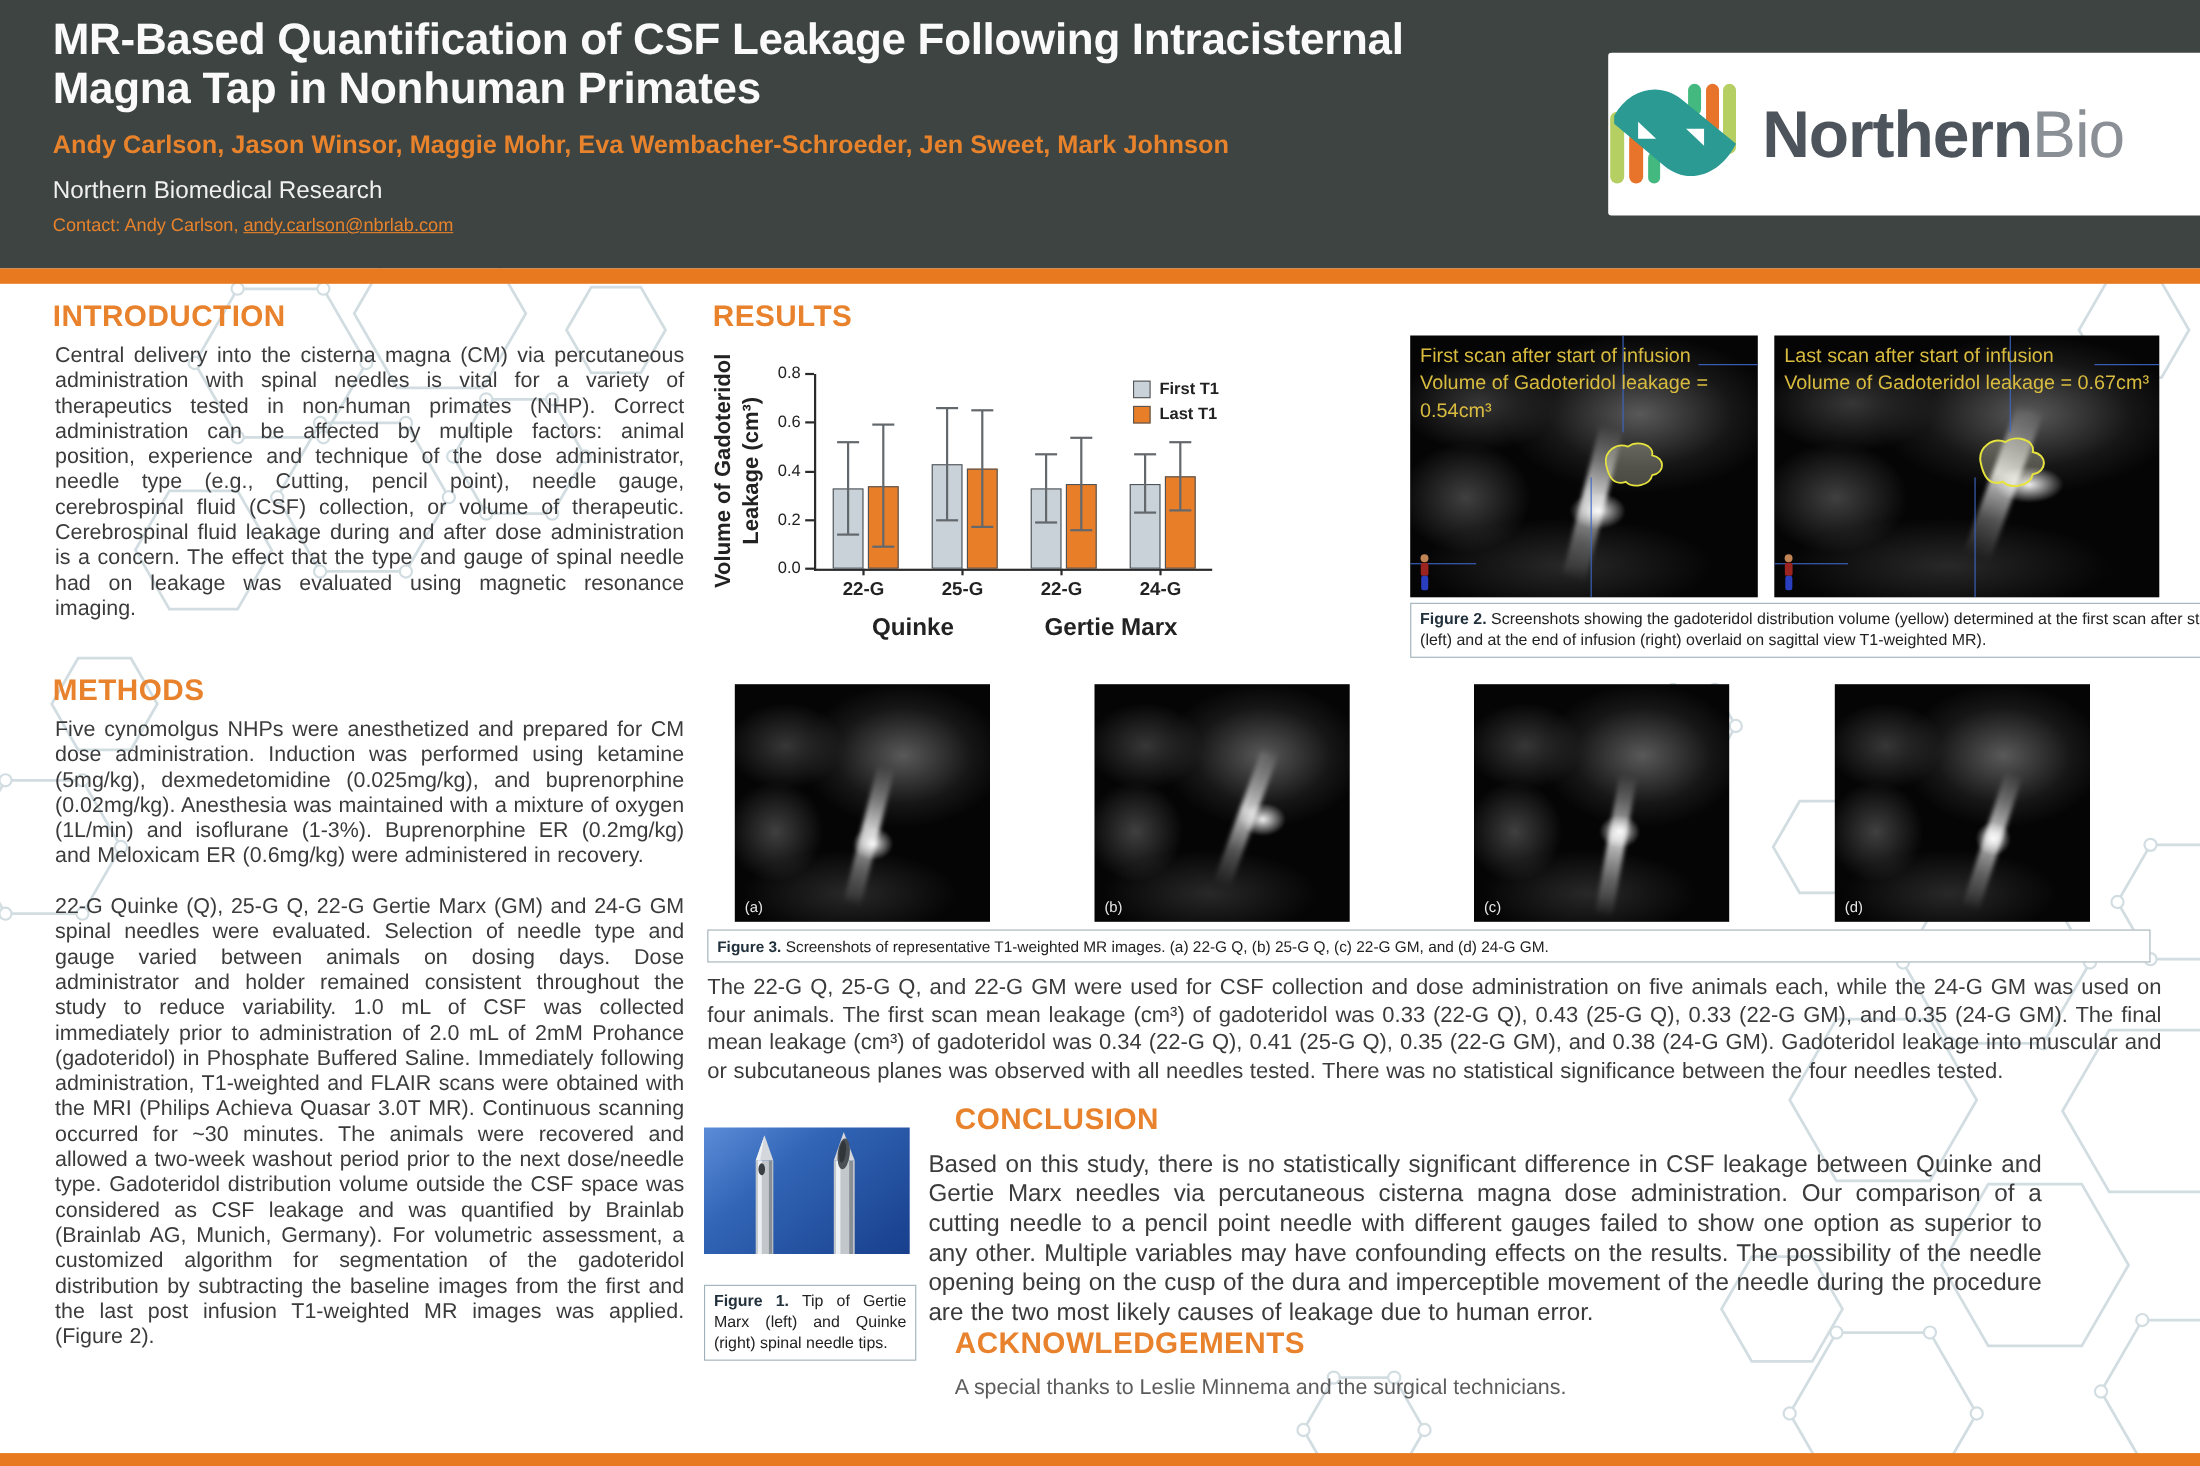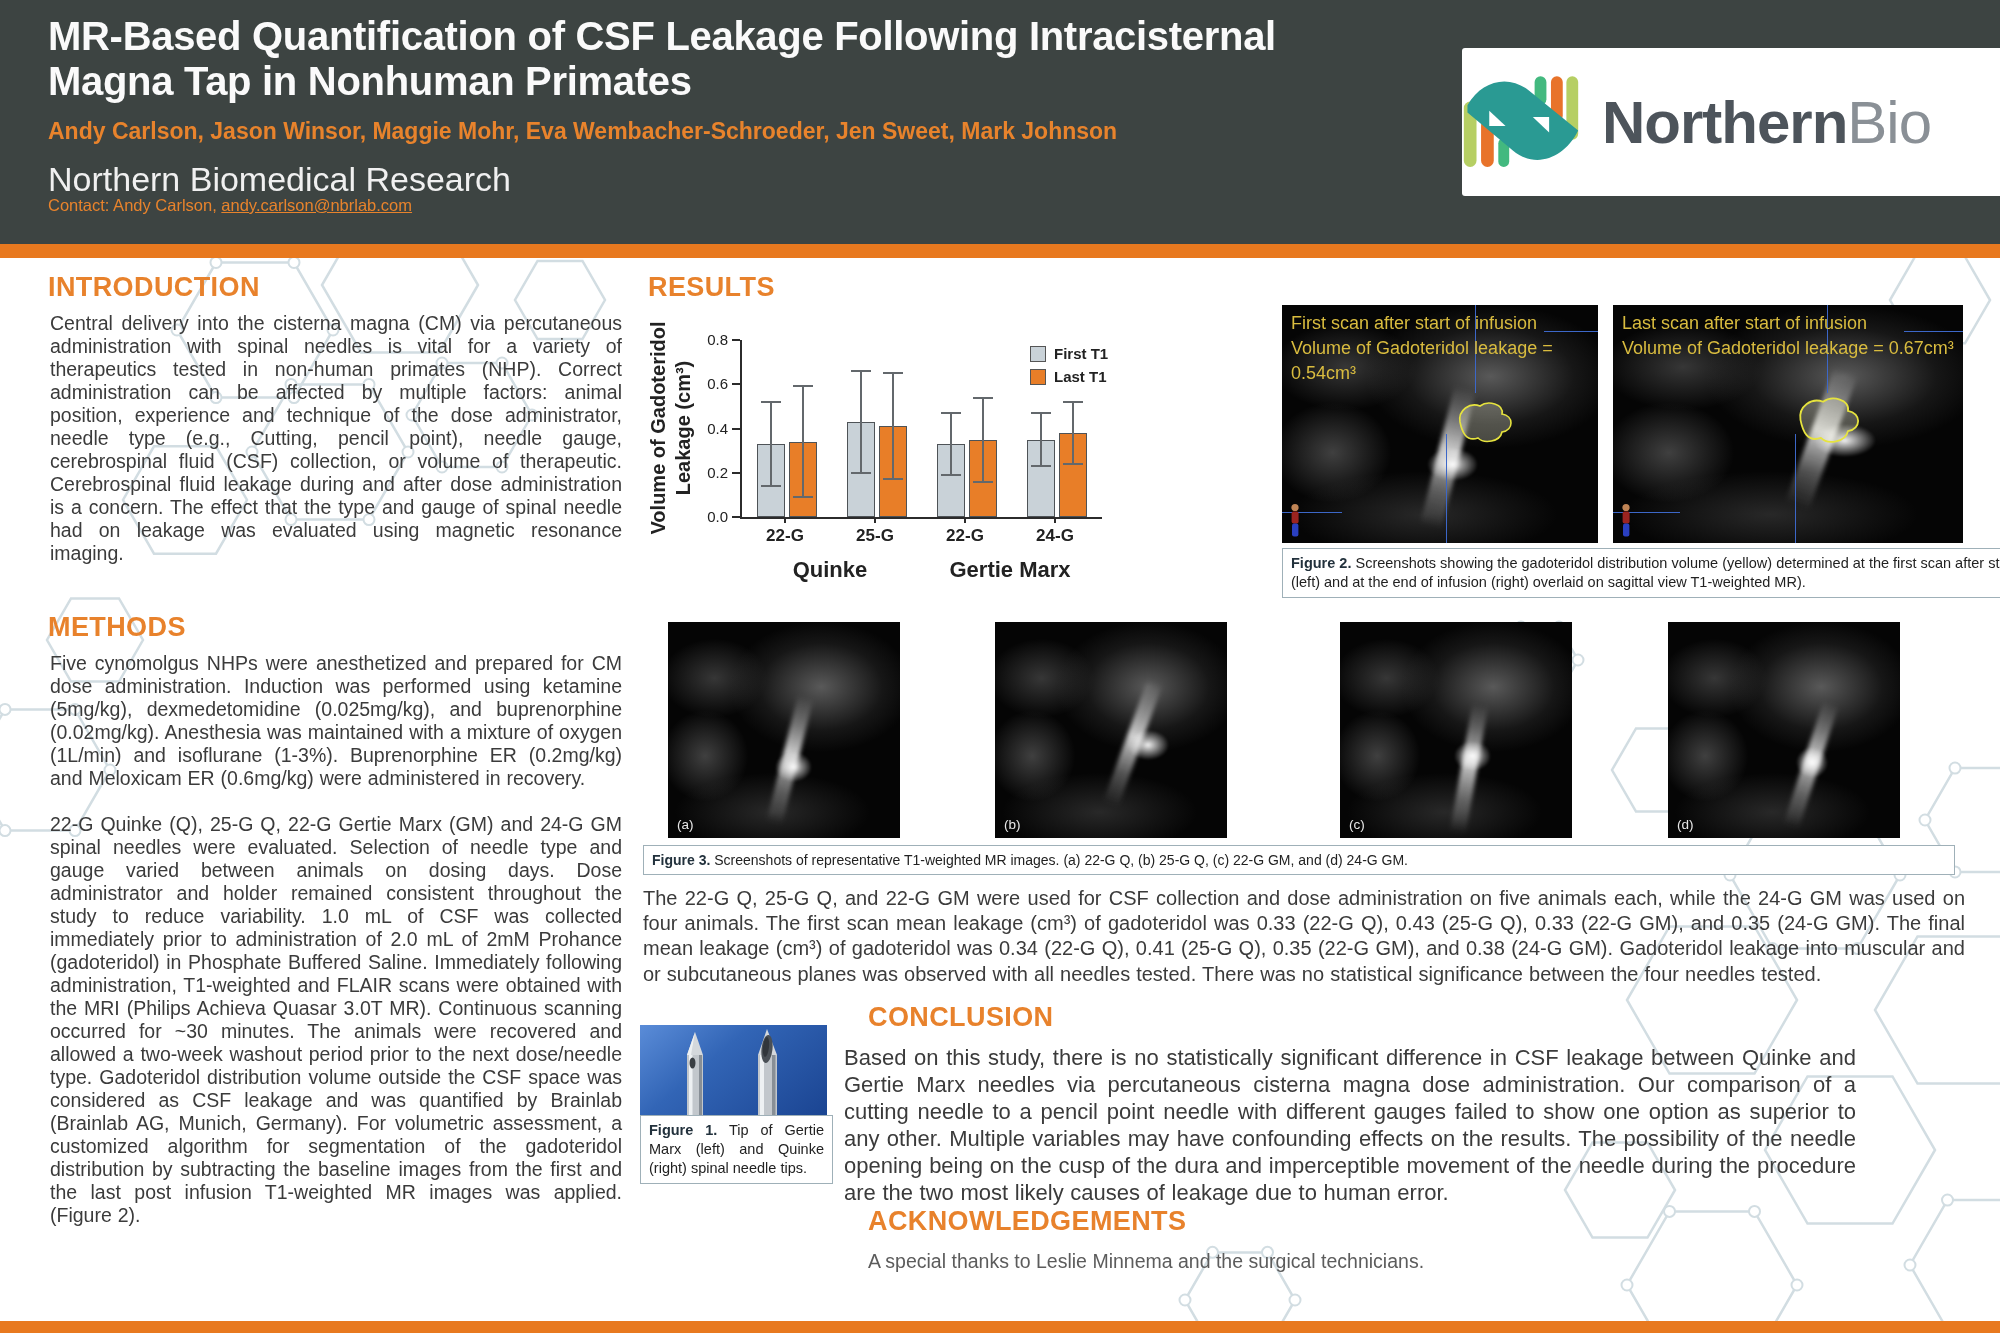--- a/index.html
+++ b/index.html
@@ -3,21 +3,21 @@
 <meta charset="utf-8">
 <style>
   html,body{margin:0;padding:0;background:#e9e9e9;}
   .poster{position:relative;width:2000px;height:1333px;background:#ffffff;overflow:hidden;
           font-family:"Liberation Sans",sans-serif;color:#3b3b3b;}
   .abs{position:absolute;}
   
   .header{left:0;top:0;width:2000px;height:244px;background:#3d4442;}
   .title{left:48px;top:14px;width:1330px;font-size:40px;line-height:1.12;font-weight:700;color:#fafafa;letter-spacing:-0.3px;}
   .authors{left:48px;top:118px;font-size:23px;font-weight:600;color:#e8832c;}
-  .affil{left:48px;top:160px;font-size:34px;font-weight:400;color:#f0f0f0;text-align:center;}
+  .affil{left:48px;top:160px;font-size:22px;font-weight:400;color:#f0f0f0;text-align:center;}
   .contact{left:48px;top:196px;font-size:16.5px;color:#e8832c;}
   .contact .email{text-decoration:underline;cursor:pointer;}
   .logo{left:1462px;top:48px;width:580px;height:148px;background:#ffffff;border-radius:3px;
         display:flex;align-items:center;box-sizing:border-box;gap:22px;}
   .logoname{font-size:60px;letter-spacing:-1px;white-space:nowrap;}
   .logoname .b{font-weight:700;color:#4d545b;}
   .logoname .l{font-weight:300;color:#8a9096;}
   .topbar{left:0;top:244px;width:2000px;height:14px;background:#e8791f;}
   .bottombar{left:0;top:1321px;width:2000px;height:12px;background:#e8791f;}
   
@@ -74,21 +74,21 @@
   .chx-v1{position:absolute;left:61%;top:0;width:1px;height:37%;background:#3c67c8;}
   .chx-v2{position:absolute;left:52%;top:54%;width:1px;height:46%;background:#3c67c8;}
   .chx-h1{position:absolute;left:0;top:87%;width:19%;height:1px;background:#3c67c8;}
   .chx-h2{position:absolute;right:0;top:11%;width:17%;height:1px;background:#3c67c8;}
   
   .capbox{border:1px solid #9fb0b8;background:#fff;box-sizing:border-box;padding:5px 8px;
           font-size:14.5px;line-height:1.3;color:#222;text-align:left;}
   .capbox .lab{font-weight:800;color:#22313c;}
   .cap2{left:1282px;top:548px;width:820px;}
   .cap3{left:643px;top:845px;width:1312px;font-size:14px;}
-  .cap1{left:640px;top:1115px;width:193px;text-align:justify;}
+  .cap1{left:640px;top:1168px;width:193px;text-align:justify;}
   
   .needle-img{left:640px;top:1025px;width:187px;height:115px;
       background:linear-gradient(140deg,#5a8cd8 0%,#3265b6 35%,#173f8c 100%);overflow:hidden;}
   
   .f2l{left:1282px;top:305px;width:316px;height:238px;}
   .f2r{left:1613px;top:305px;width:350px;height:238px;}
   .f3{top:622px;width:232px;height:216px;}
 </style>
 </head>
 <body>

